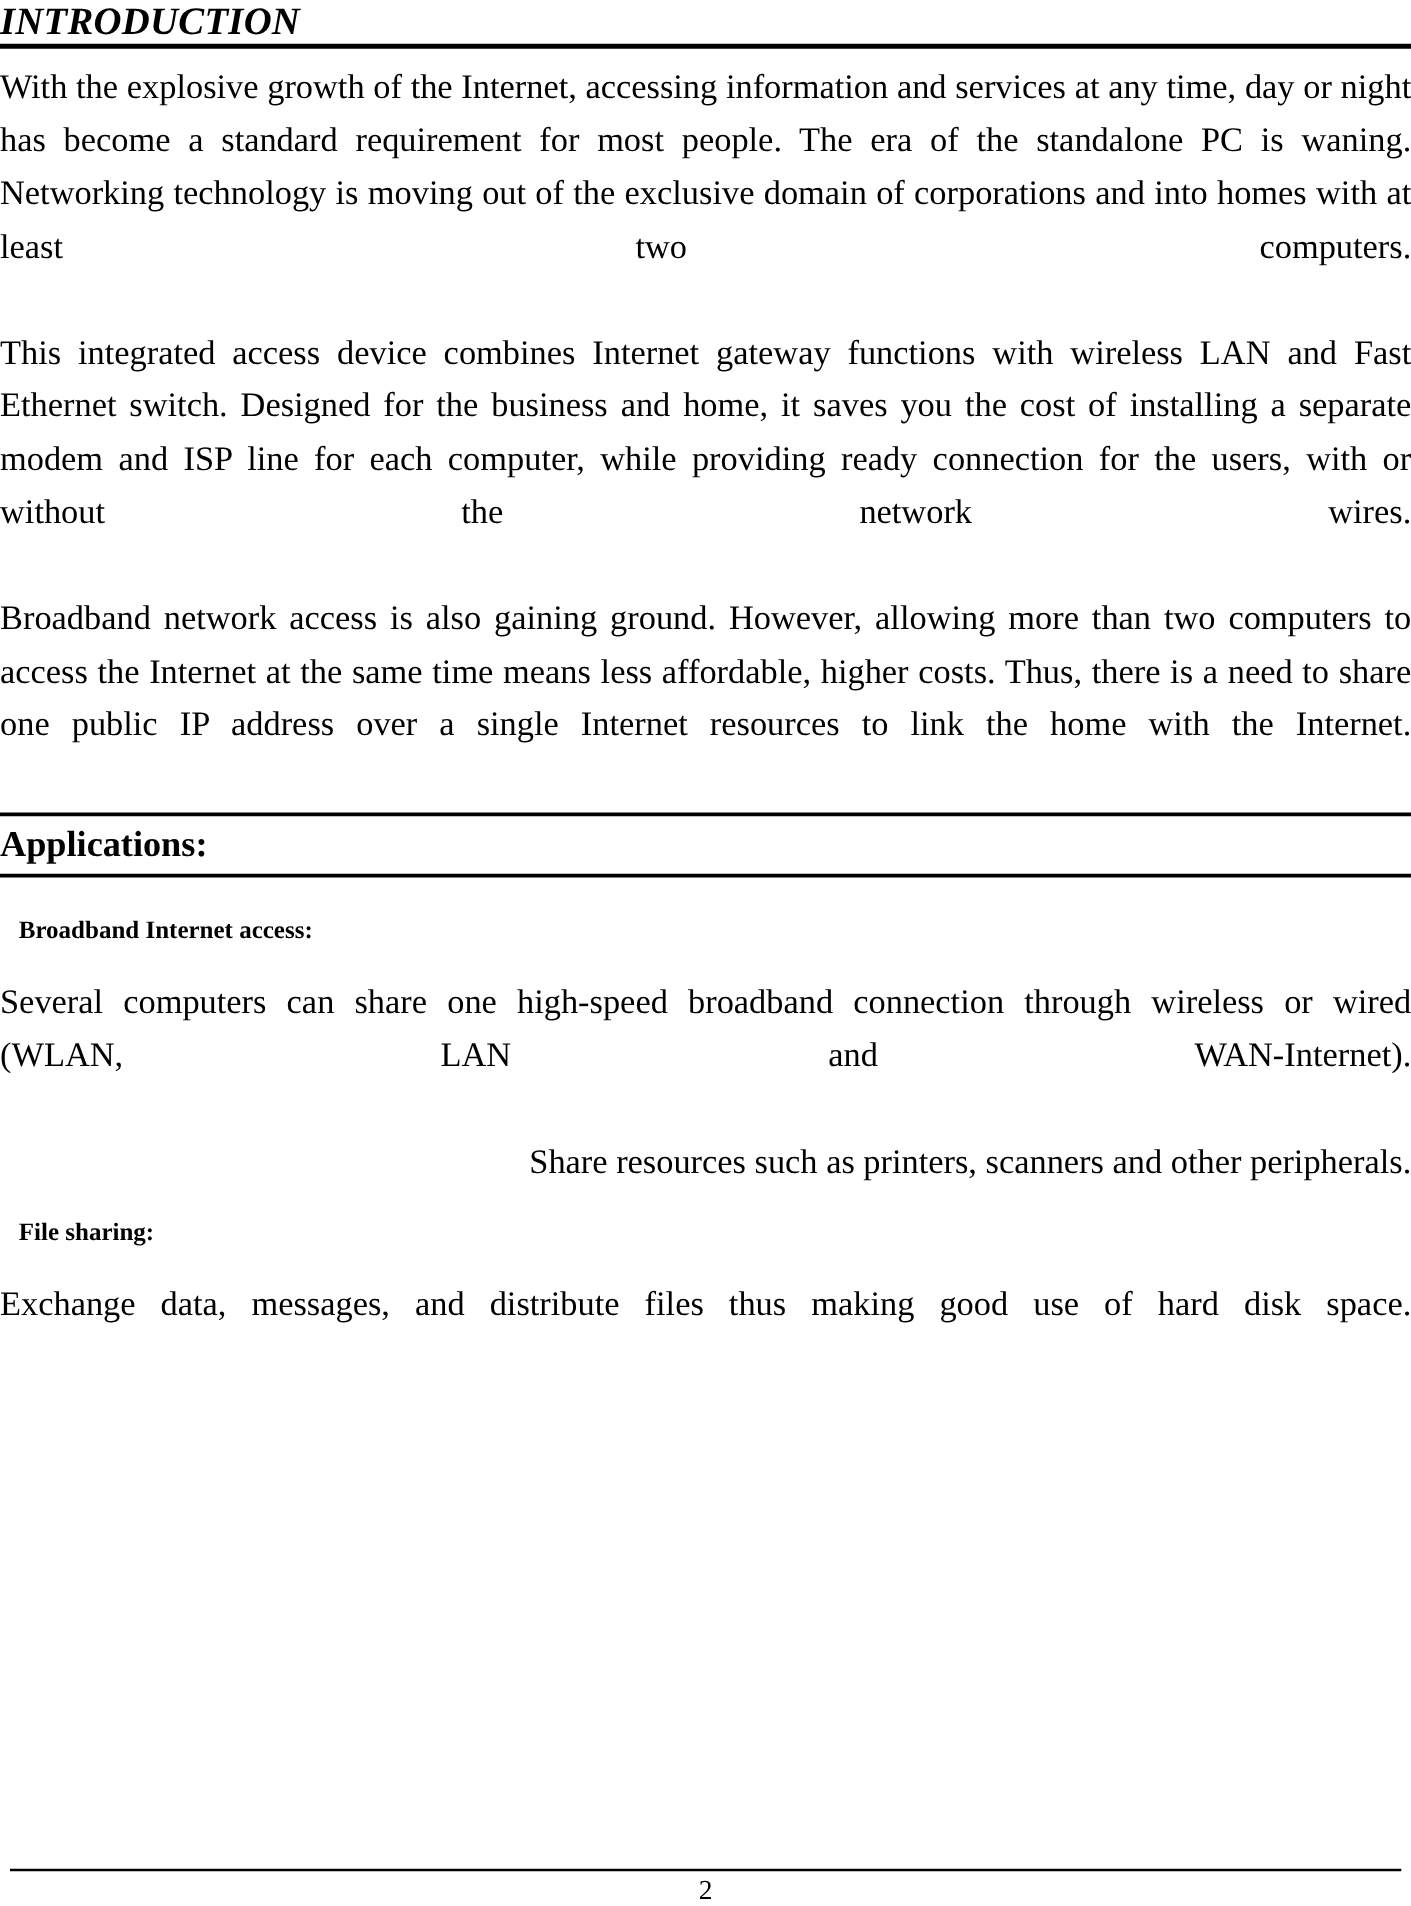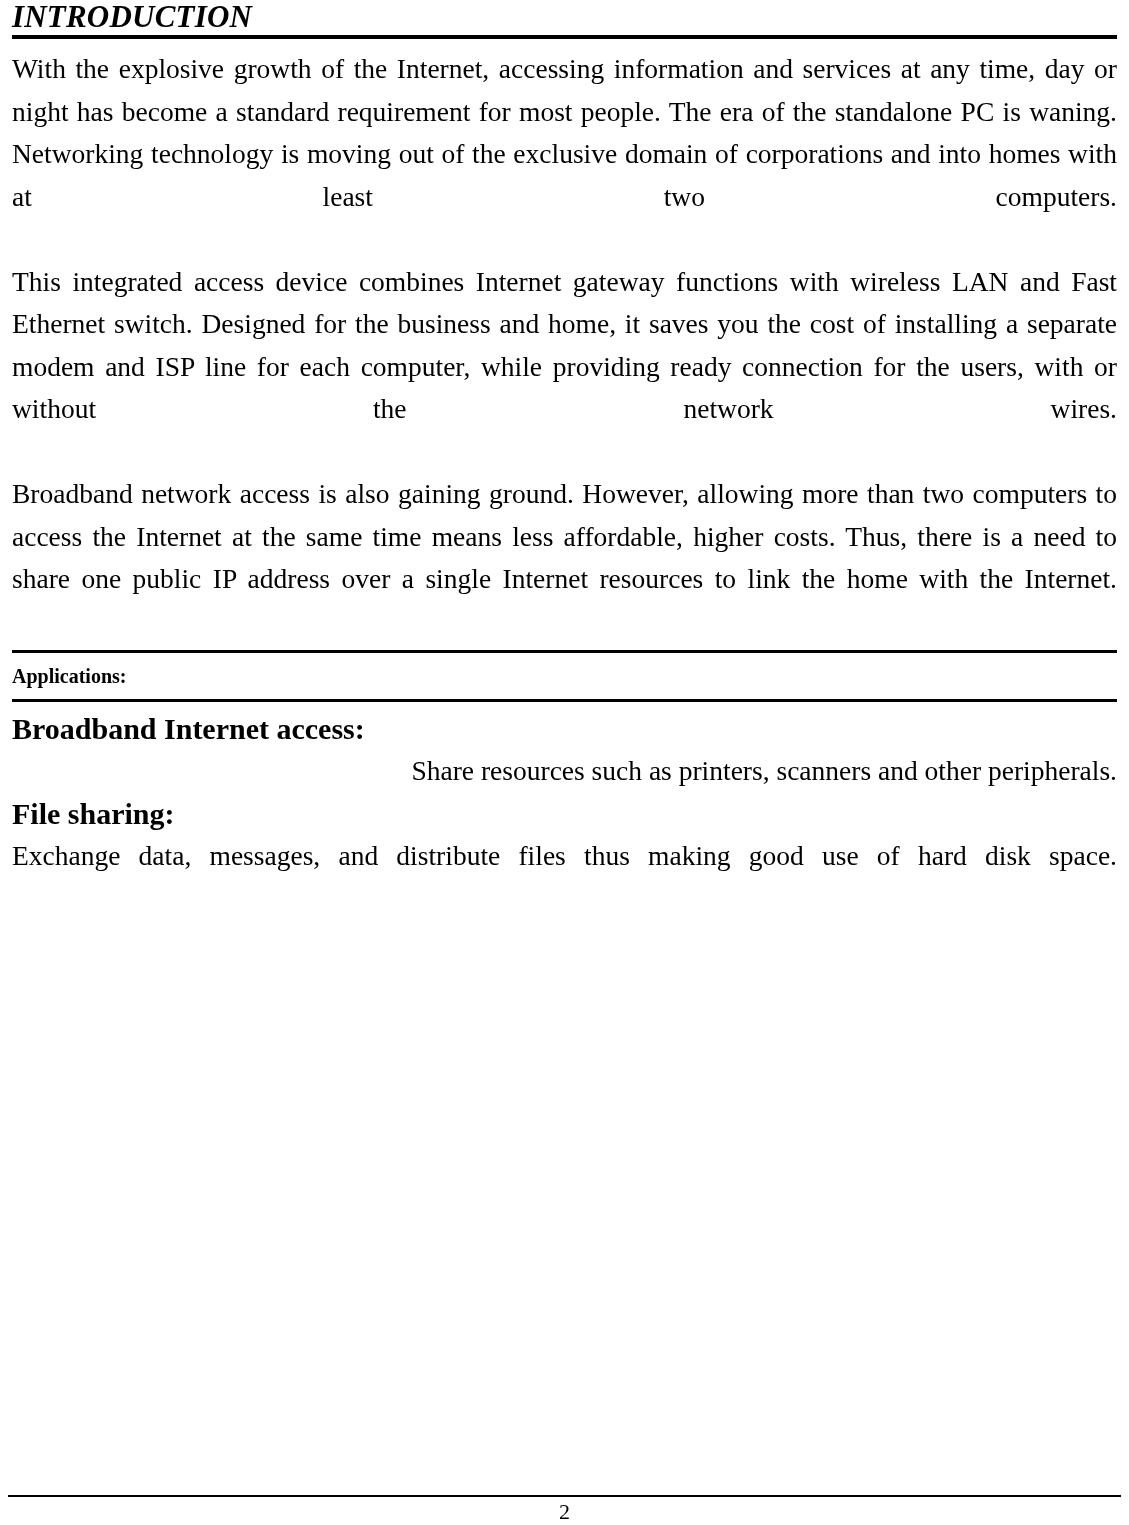--- a/index.html
+++ b/index.html
@@ -12,21 +12,21 @@
     height: 1525px;
     font-family: "Liberation Serif", "DejaVu Serif", serif;
     color: #000000;
     overflow: hidden;
   }
   .page {
     position: relative;
     width: 1129px;
     height: 1525px;
     box-sizing: border-box;
-    padding: 0 12px;
+    padding: 0 0;
   }
   
   .doc-title {
     font-size: 31px;
     font-weight: bold;
     font-style: italic;
     line-height: 34px;
     letter-spacing: 0.2px;
     margin: 0;
     padding: 0 0 1px 0;
@@ -55,34 +55,34 @@
   .para::after {
     content: "";
     display: inline-block;
     width: 100%;
   }
   .para.nojust::after { content: none; }
   .para.nojust { text-align: right; }
 
   
   .section-heading {
-    font-size: 20px;
+    font-size: 29px;
     font-weight: bold;
     line-height: 41px;
     padding: 3px 0 2px 0;
     margin: 0;
   }
   .apps-block { margin-top: 7px; }
   .apps-body { padding-top: 6px; }
 
   .sub-heading {
-    font-size: 30px;
+    font-size: 20px;
     font-weight: bold;
     line-height: 42px;
-    margin: 0;
+    margin: 15px;
     padding: 0;
   }
 
   
   .footer {
     position: absolute;
     left: 8px;
     right: 8px;
     bottom: 0;
   }
@@ -111,20 +111,21 @@
 
   <div class="apps-block">
     <div class="rule-med"></div>
     <div class="section-heading">Applications:</div>
     <div class="rule-med"></div>
 
     <div class="apps-body">
 
       <div>
         <div class="sub-heading">Broadband Internet access:</div>
+        <p class="para">Several computers can share one high-speed broadband connection through wireless or wired (WLAN, LAN and WAN-Internet).</p>
       </div>
 
       <div>
         <p class="para nojust">Share resources such as printers, scanners and other peripherals.</p>
       </div>
 
       <div>
         <div class="sub-heading">File sharing:</div>
         <p class="para">Exchange data, messages, and distribute files thus making good use of hard disk space.</p>
       </div>

